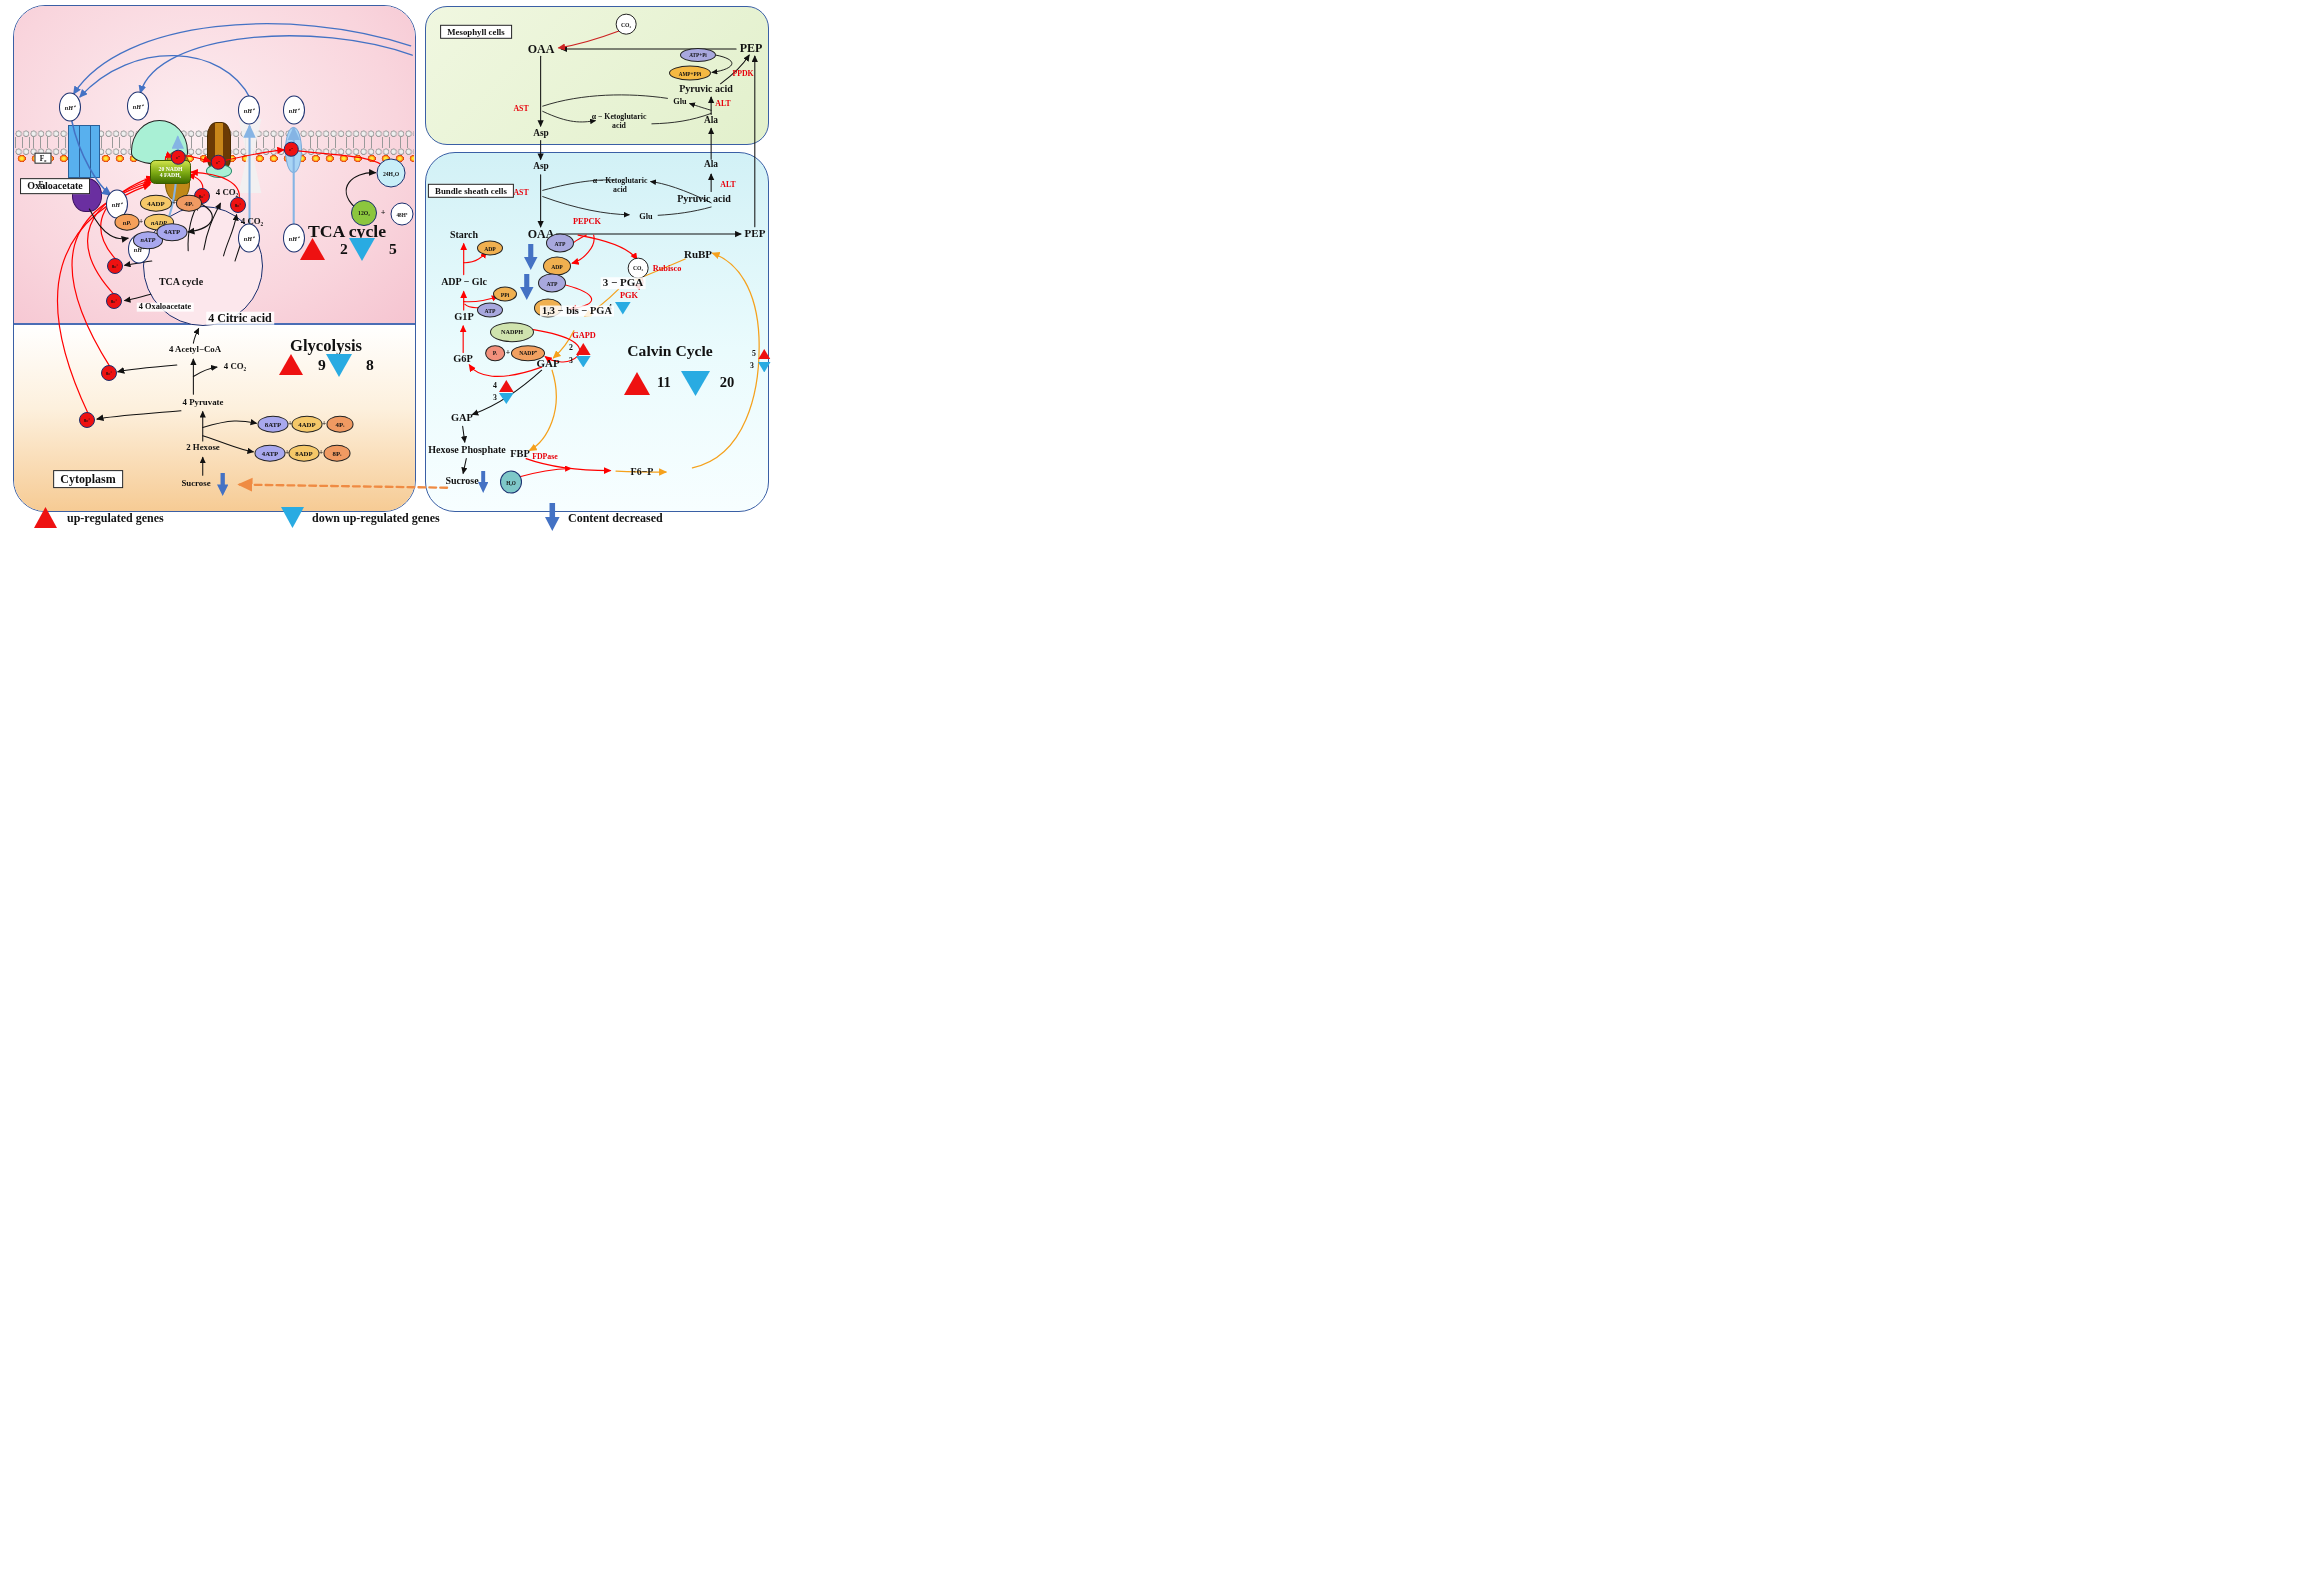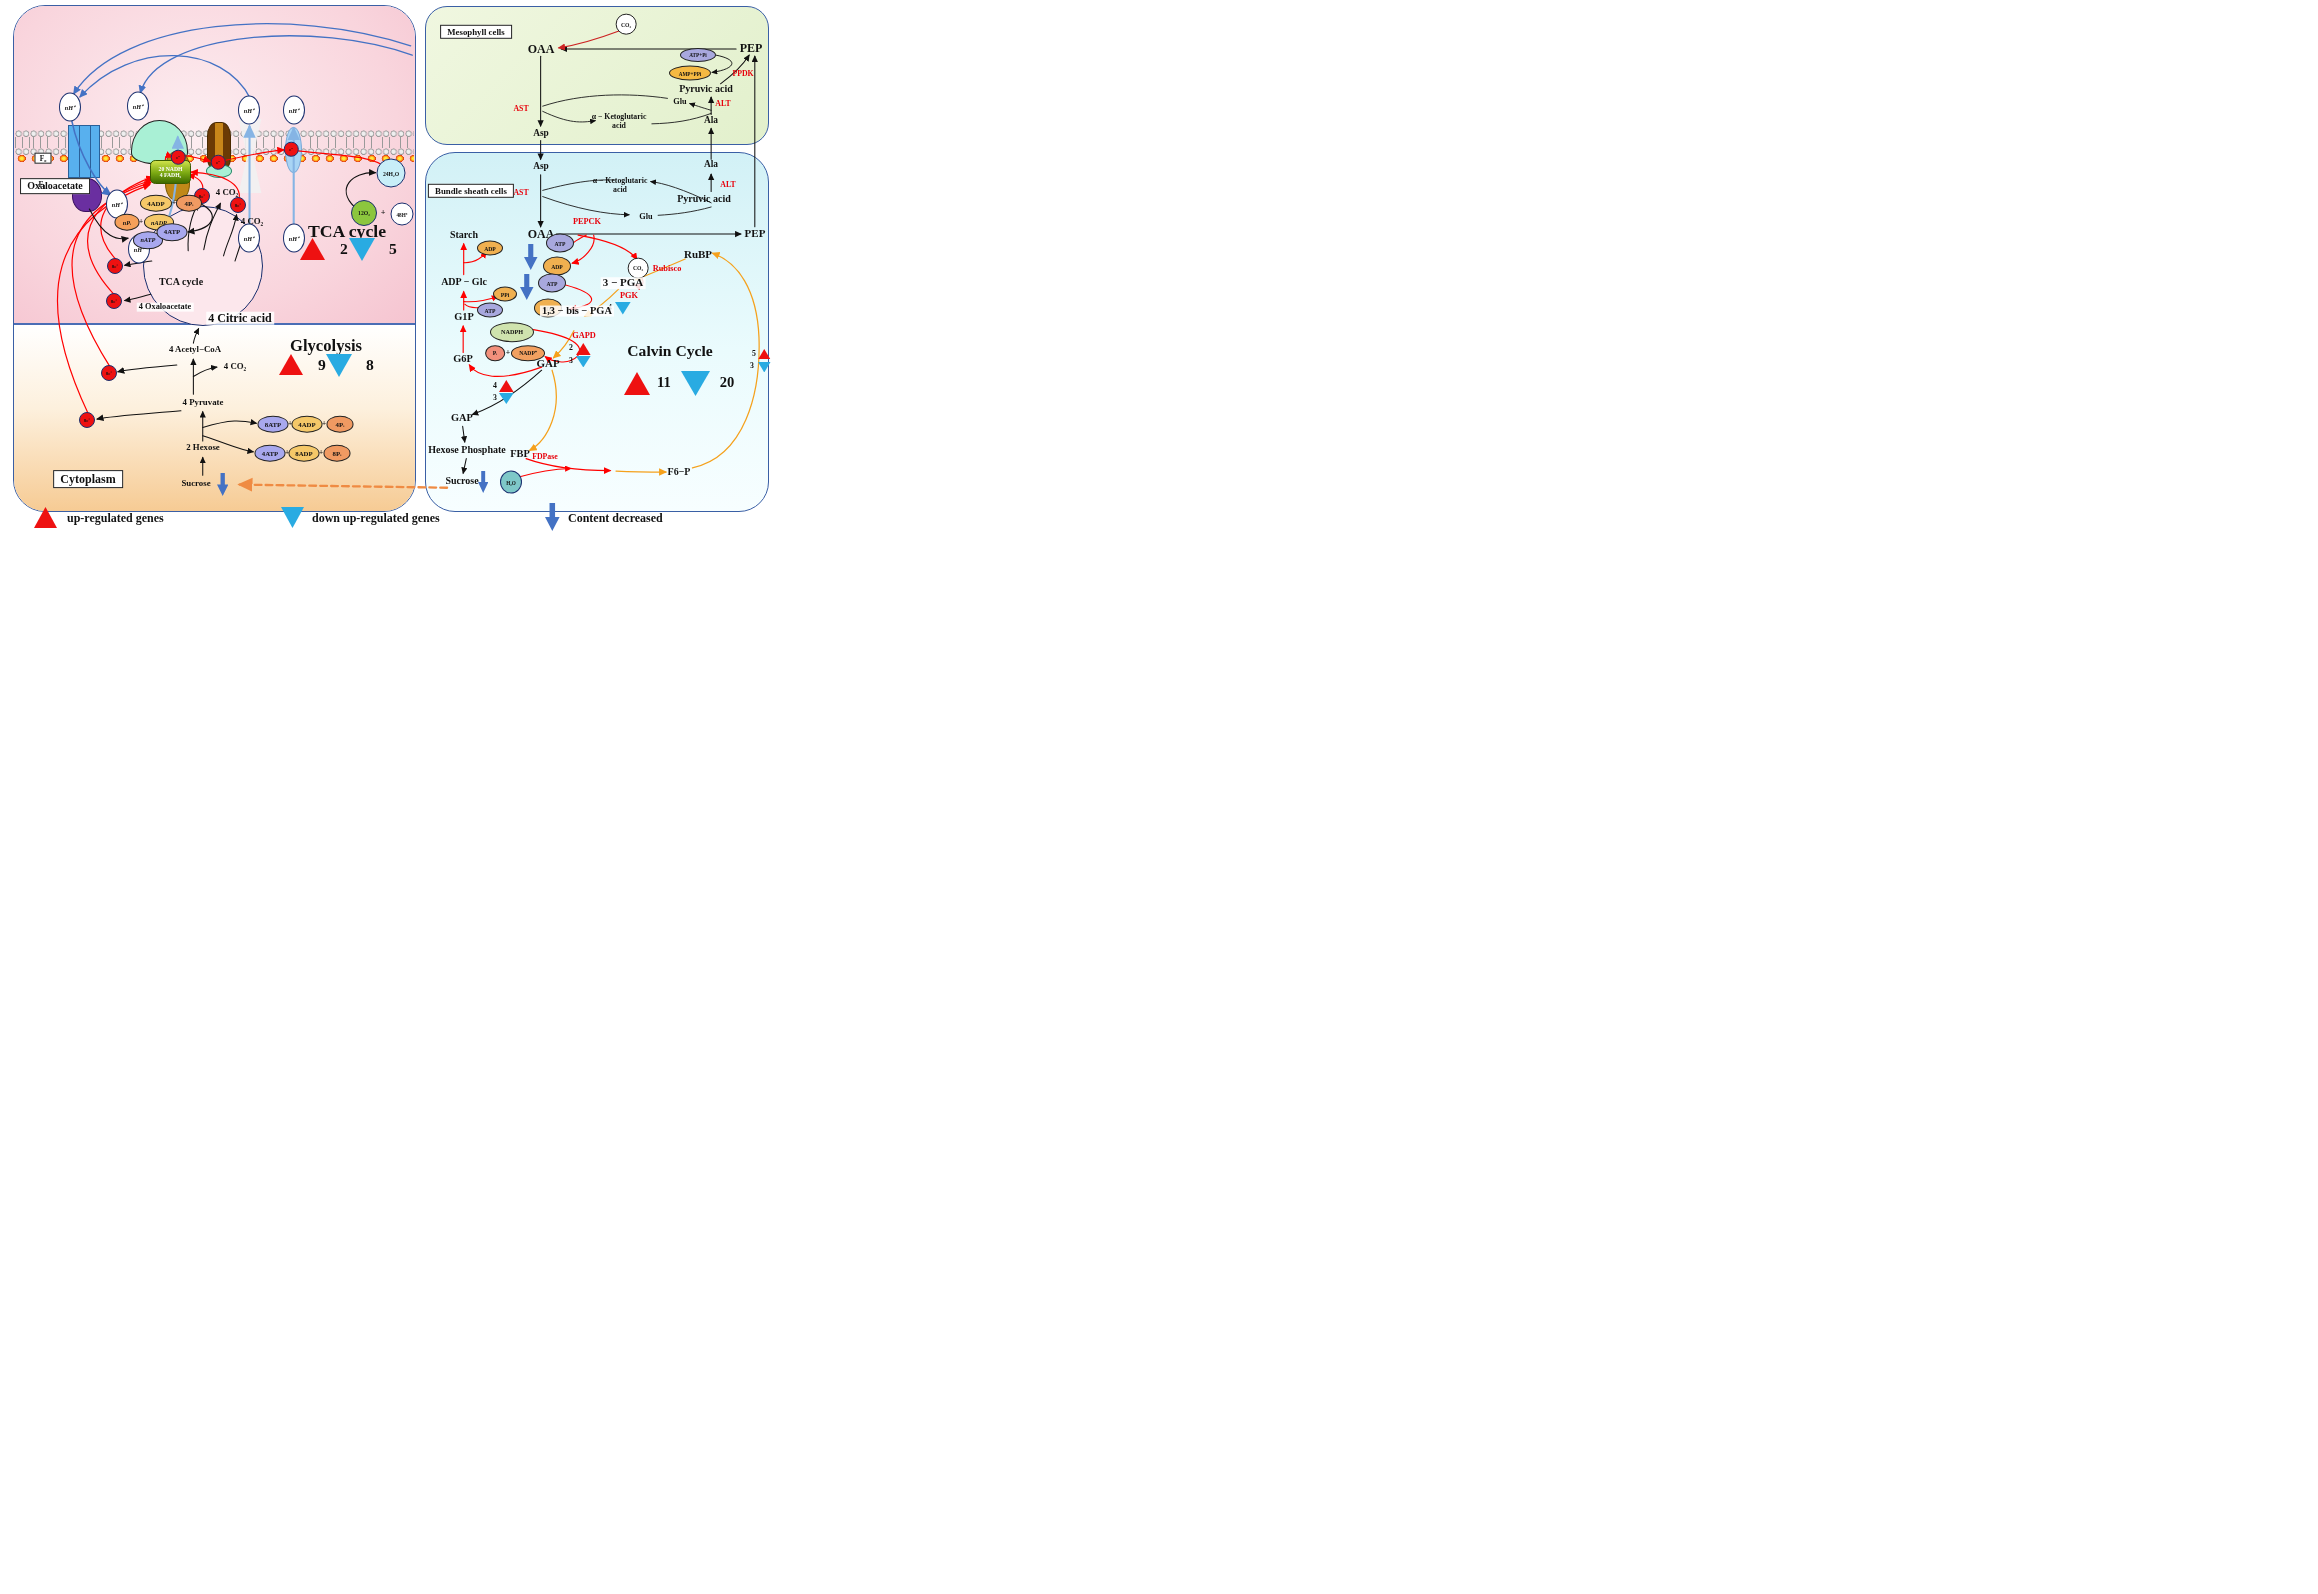--- a/index.html
+++ b/index.html
@@ -355,21 +355,21 @@
   <div class="t" style="left:464px;top:235px;font-size:10px;">Starch</div>
   <div class="ov" style="left:490px;top:248px;width:24px;height:13px;font-size:5.7px;background:#f0b050;">ADP</div>
   <div class="t" style="left:464px;top:282px;font-size:10px;">ADP − Glc</div>
   <div class="ov" style="left:505px;top:294px;width:22px;height:13px;font-size:5.7px;background:#f0b050;">PPi</div>
   <div class="ov" style="left:490px;top:310px;width:24px;height:13px;font-size:5.7px;background:#a8a8de;">ATP</div>
   <div class="t" style="left:464px;top:317px;font-size:10.4px;">G1P</div>
   <div class="t" style="left:463px;top:359px;font-size:10.4px;">G6P</div>
 
   <div class="t" style="left:520px;top:454px;font-size:10.4px;">FBP</div>
   <div class="t red" style="left:545px;top:457px;font-size:7.8px;">FDPase</div>
-  <div class="t" style="left:679px;top:472px;font-size:10px;">F6−P</div>
+  <div class="t" style="left:642px;top:472px;font-size:10px;">F6−P</div>
   <div class="ov" style="left:511px;top:482px;width:20px;height:21px;font-size:5.2px;background:#7ec8c8;border:1px solid #1a2f6e;">H₂O</div>
 
   <div class="tri u" style="left:34px;top:507px;width:23px;height:21px;"></div>
   <div class="t" style="left:67px;top:518px;transform:translate(0,-50%);font-size:12px;">up-regulated genes</div>
   <div class="tri d" style="left:281px;top:507px;width:23px;height:21px;"></div>
   <div class="t" style="left:312px;top:518px;transform:translate(0,-50%);font-size:12px;text-align:right;">down up-regulated genes</div>
   <div class="barrow" style="left:545px;top:503px;width:14.6px;height:28px;"></div>
   <div class="t" style="left:568px;top:518px;transform:translate(0,-50%);font-size:12px;">Content decreased</div>
 
 </div>

